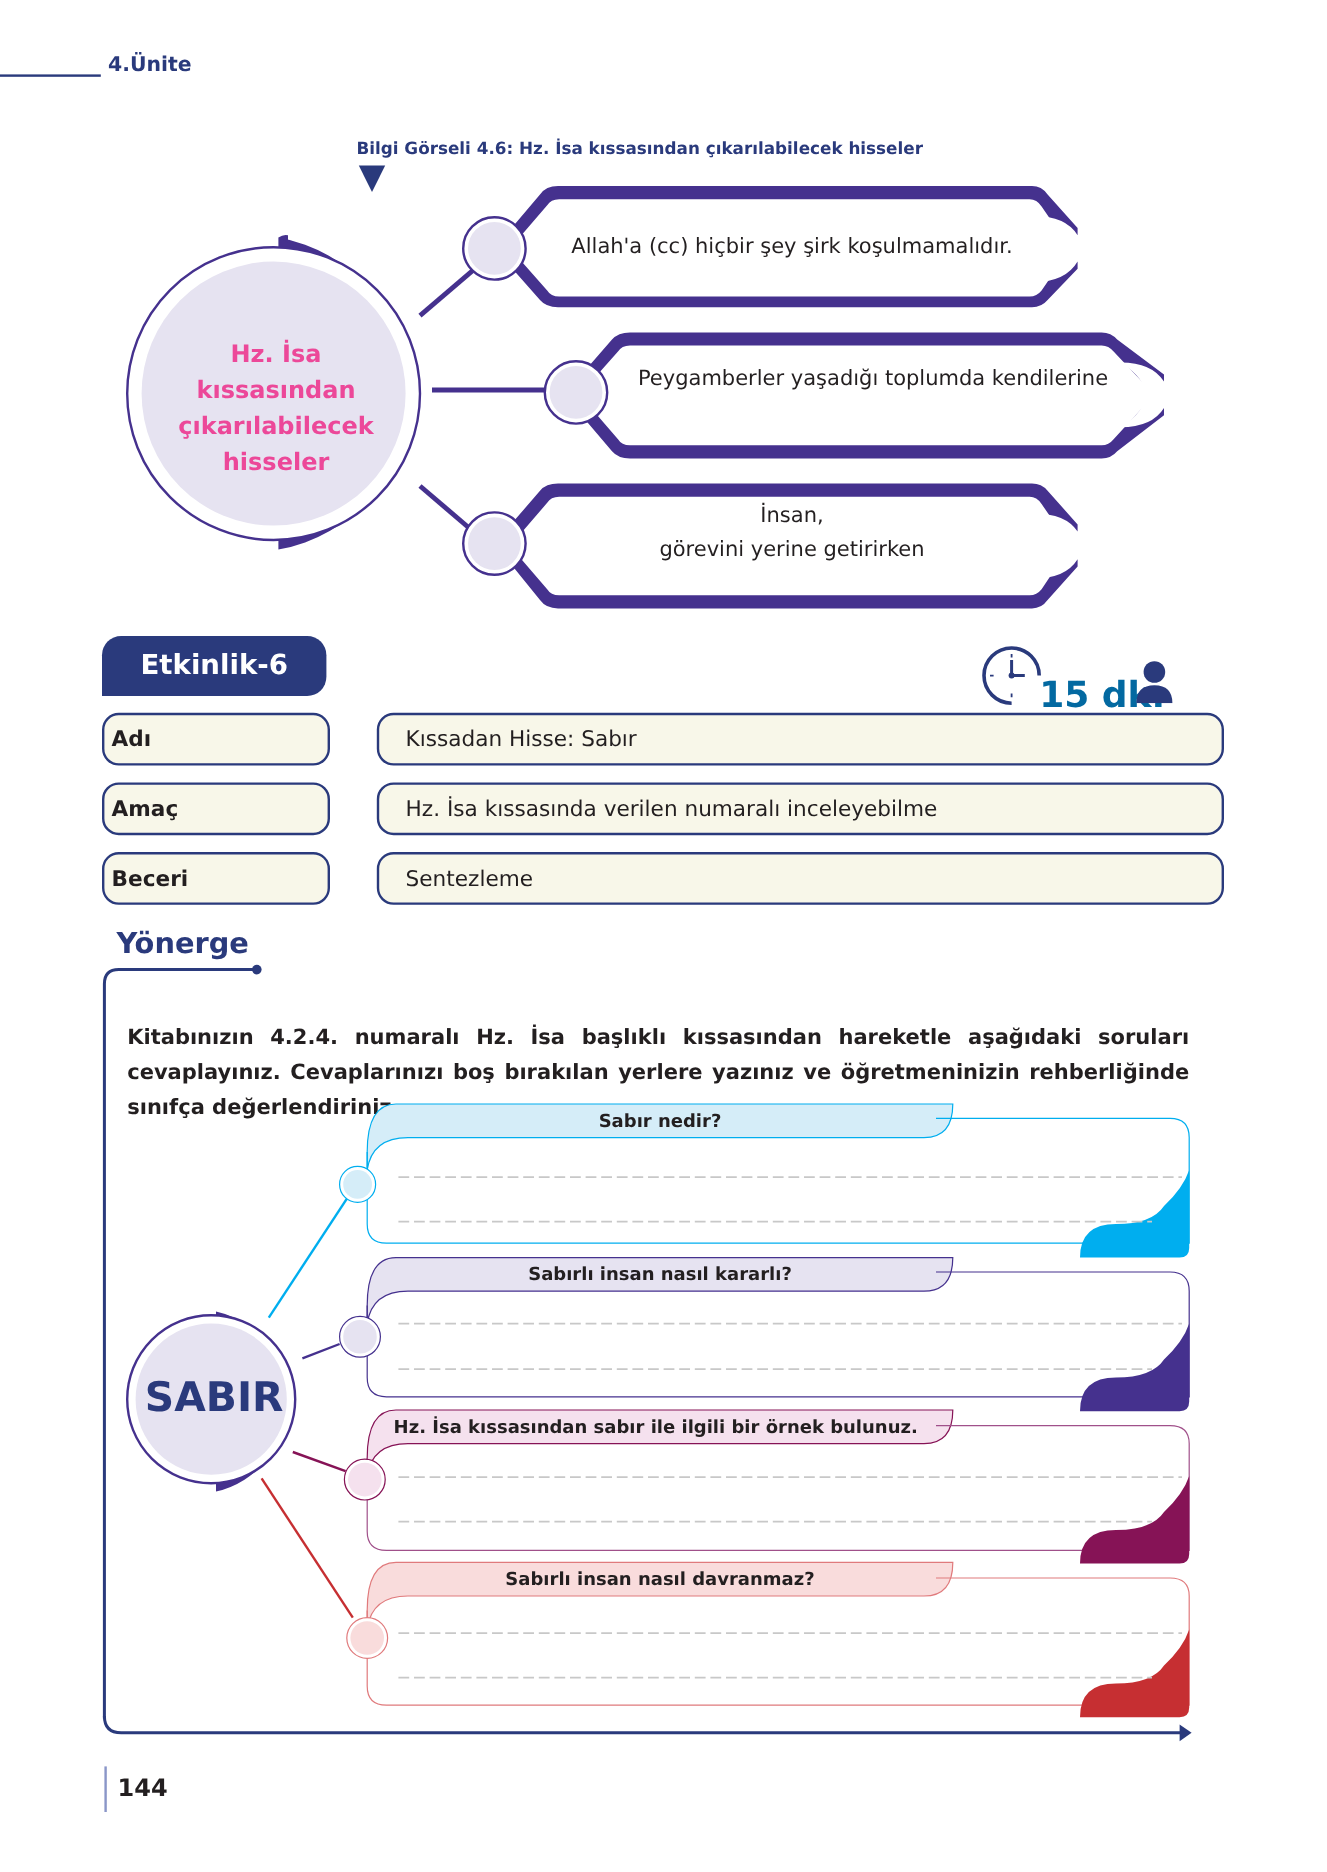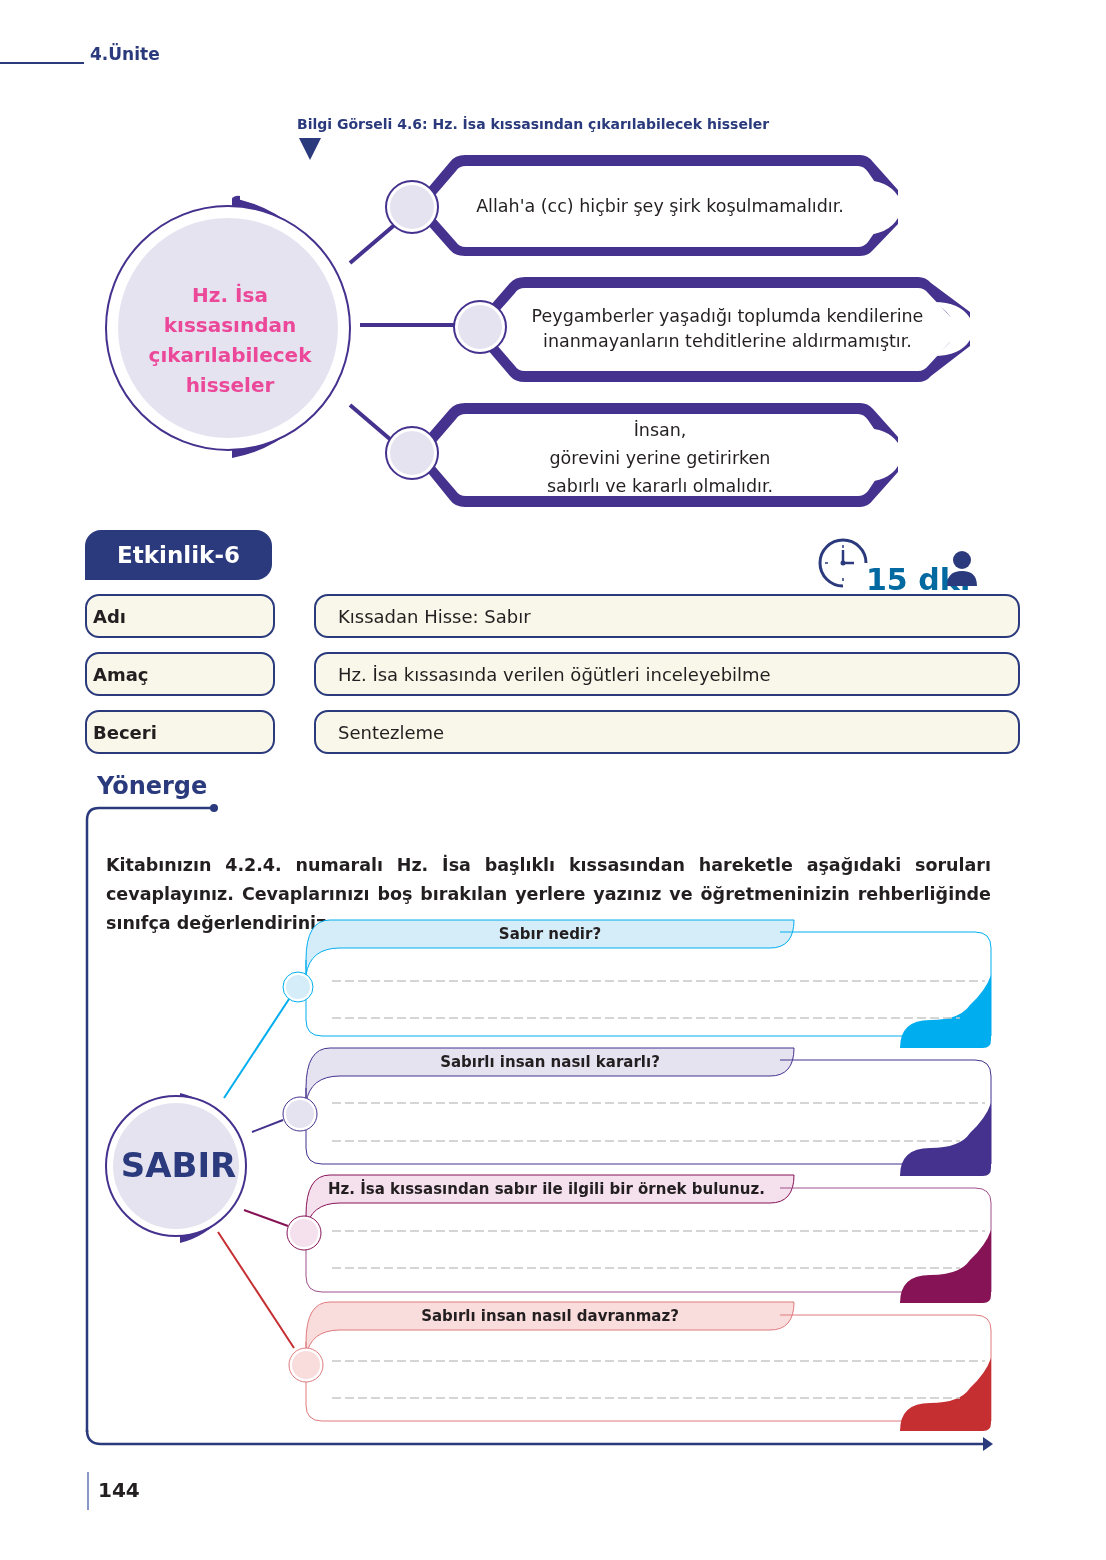--- a/index.html
+++ b/index.html
@@ -90,26 +90,24 @@
   <div>kıssasından</div>
   <div>çıkarılabilecek</div>
   <div>hisseler</div>
 </div>
 
 <div class="abs branch-text" style="left:440px; top:194px; width:440px;">
   <div>Allah'a (cc) hiçbir şey şirk koşulmamalıdır.</div>
 </div>
 <div class="abs branch-text" style="left:500px; top:304px; width:455px;">
   <div>Peygamberler yaşadığı toplumda kendilerine</div>
-  <div>inanmayanların tehditlerine aldırmamıştır.</div>
 </div>
 <div class="abs branch-text" style="left:440px; top:416px; width:440px; line-height:28px;">
   <div>İnsan,</div>
   <div>görevini yerine getirirken</div>
-  <div>sabırlı ve kararlı olmalıdır.</div>
 </div>
 
 <div class="abs etk-tab">Etkinlik-6</div>
 
 <svg class="abs timer" viewBox="0 0 54 54">
   <path d="M27 50 A23 23 0 1 1 50 27" fill="none" stroke="#2a3a7c" stroke-width="3"></path>
   <line x1="27" y1="9" x2="27" y2="12" stroke="#2a3a7c" stroke-width="1.5"></line>
   <line x1="9" y1="27" x2="12" y2="27" stroke="#2a3a7c" stroke-width="1.5"></line>
   <line x1="27" y1="42" x2="27" y2="45" stroke="#2a3a7c" stroke-width="1.5"></line>
   <line x1="27" y1="27" x2="27" y2="14" stroke="#2a3a7c" stroke-width="2.5"></line>
@@ -118,21 +116,21 @@
 </svg>
 <div class="abs timer-text">15 dk.</div>
 <svg class="abs person" viewBox="0 0 34 36">
   <circle cx="17" cy="10" r="9" fill="#2a3a7c"></circle>
   <path d="M2 36 Q2 21 17 21 Q32 21 32 36 Z" fill="#2a3a7c"></path>
 </svg>
 
 <div class="abs info-label" style="top:594px;">Adı</div>
 <div class="abs info-value" style="top:594px;">Kıssadan Hisse: Sabır</div>
 <div class="abs info-label" style="top:652px;">Amaç</div>
-<div class="abs info-value" style="top:652px;">Hz. İsa kıssasında verilen öğütleri inceleyebilme</div>
+<div class="abs info-value" style="top:652px;">Hz. İsa kıssasında verilen numaralı inceleyebilme</div>
 <div class="abs info-label" style="top:710px;">Beceri</div>
 <div class="abs info-value" style="top:710px;">Sentezleme</div>
 
 <div class="abs yonerge">Yönerge</div>
 <div class="abs instr">Kitabınızın 4.2.4. numaralı Hz. İsa başlıklı kıssasından hareketle aşağıdaki soruları cevaplayınız. Cevaplarınızı boş bırakılan yerlere yazınız ve öğretmeninizin rehberliğinde sınıfça değerlendiriniz.</div>
 
 <svg class="layer" width="1106" height="1560">
 
   <path d="M87 1432 L87 820 Q87 808 99 808 L214 808" fill="none" stroke="#2a3a7c" stroke-width="2.5"></path>
   <circle cx="214" cy="808" r="4" fill="#2a3a7c"></circle>

